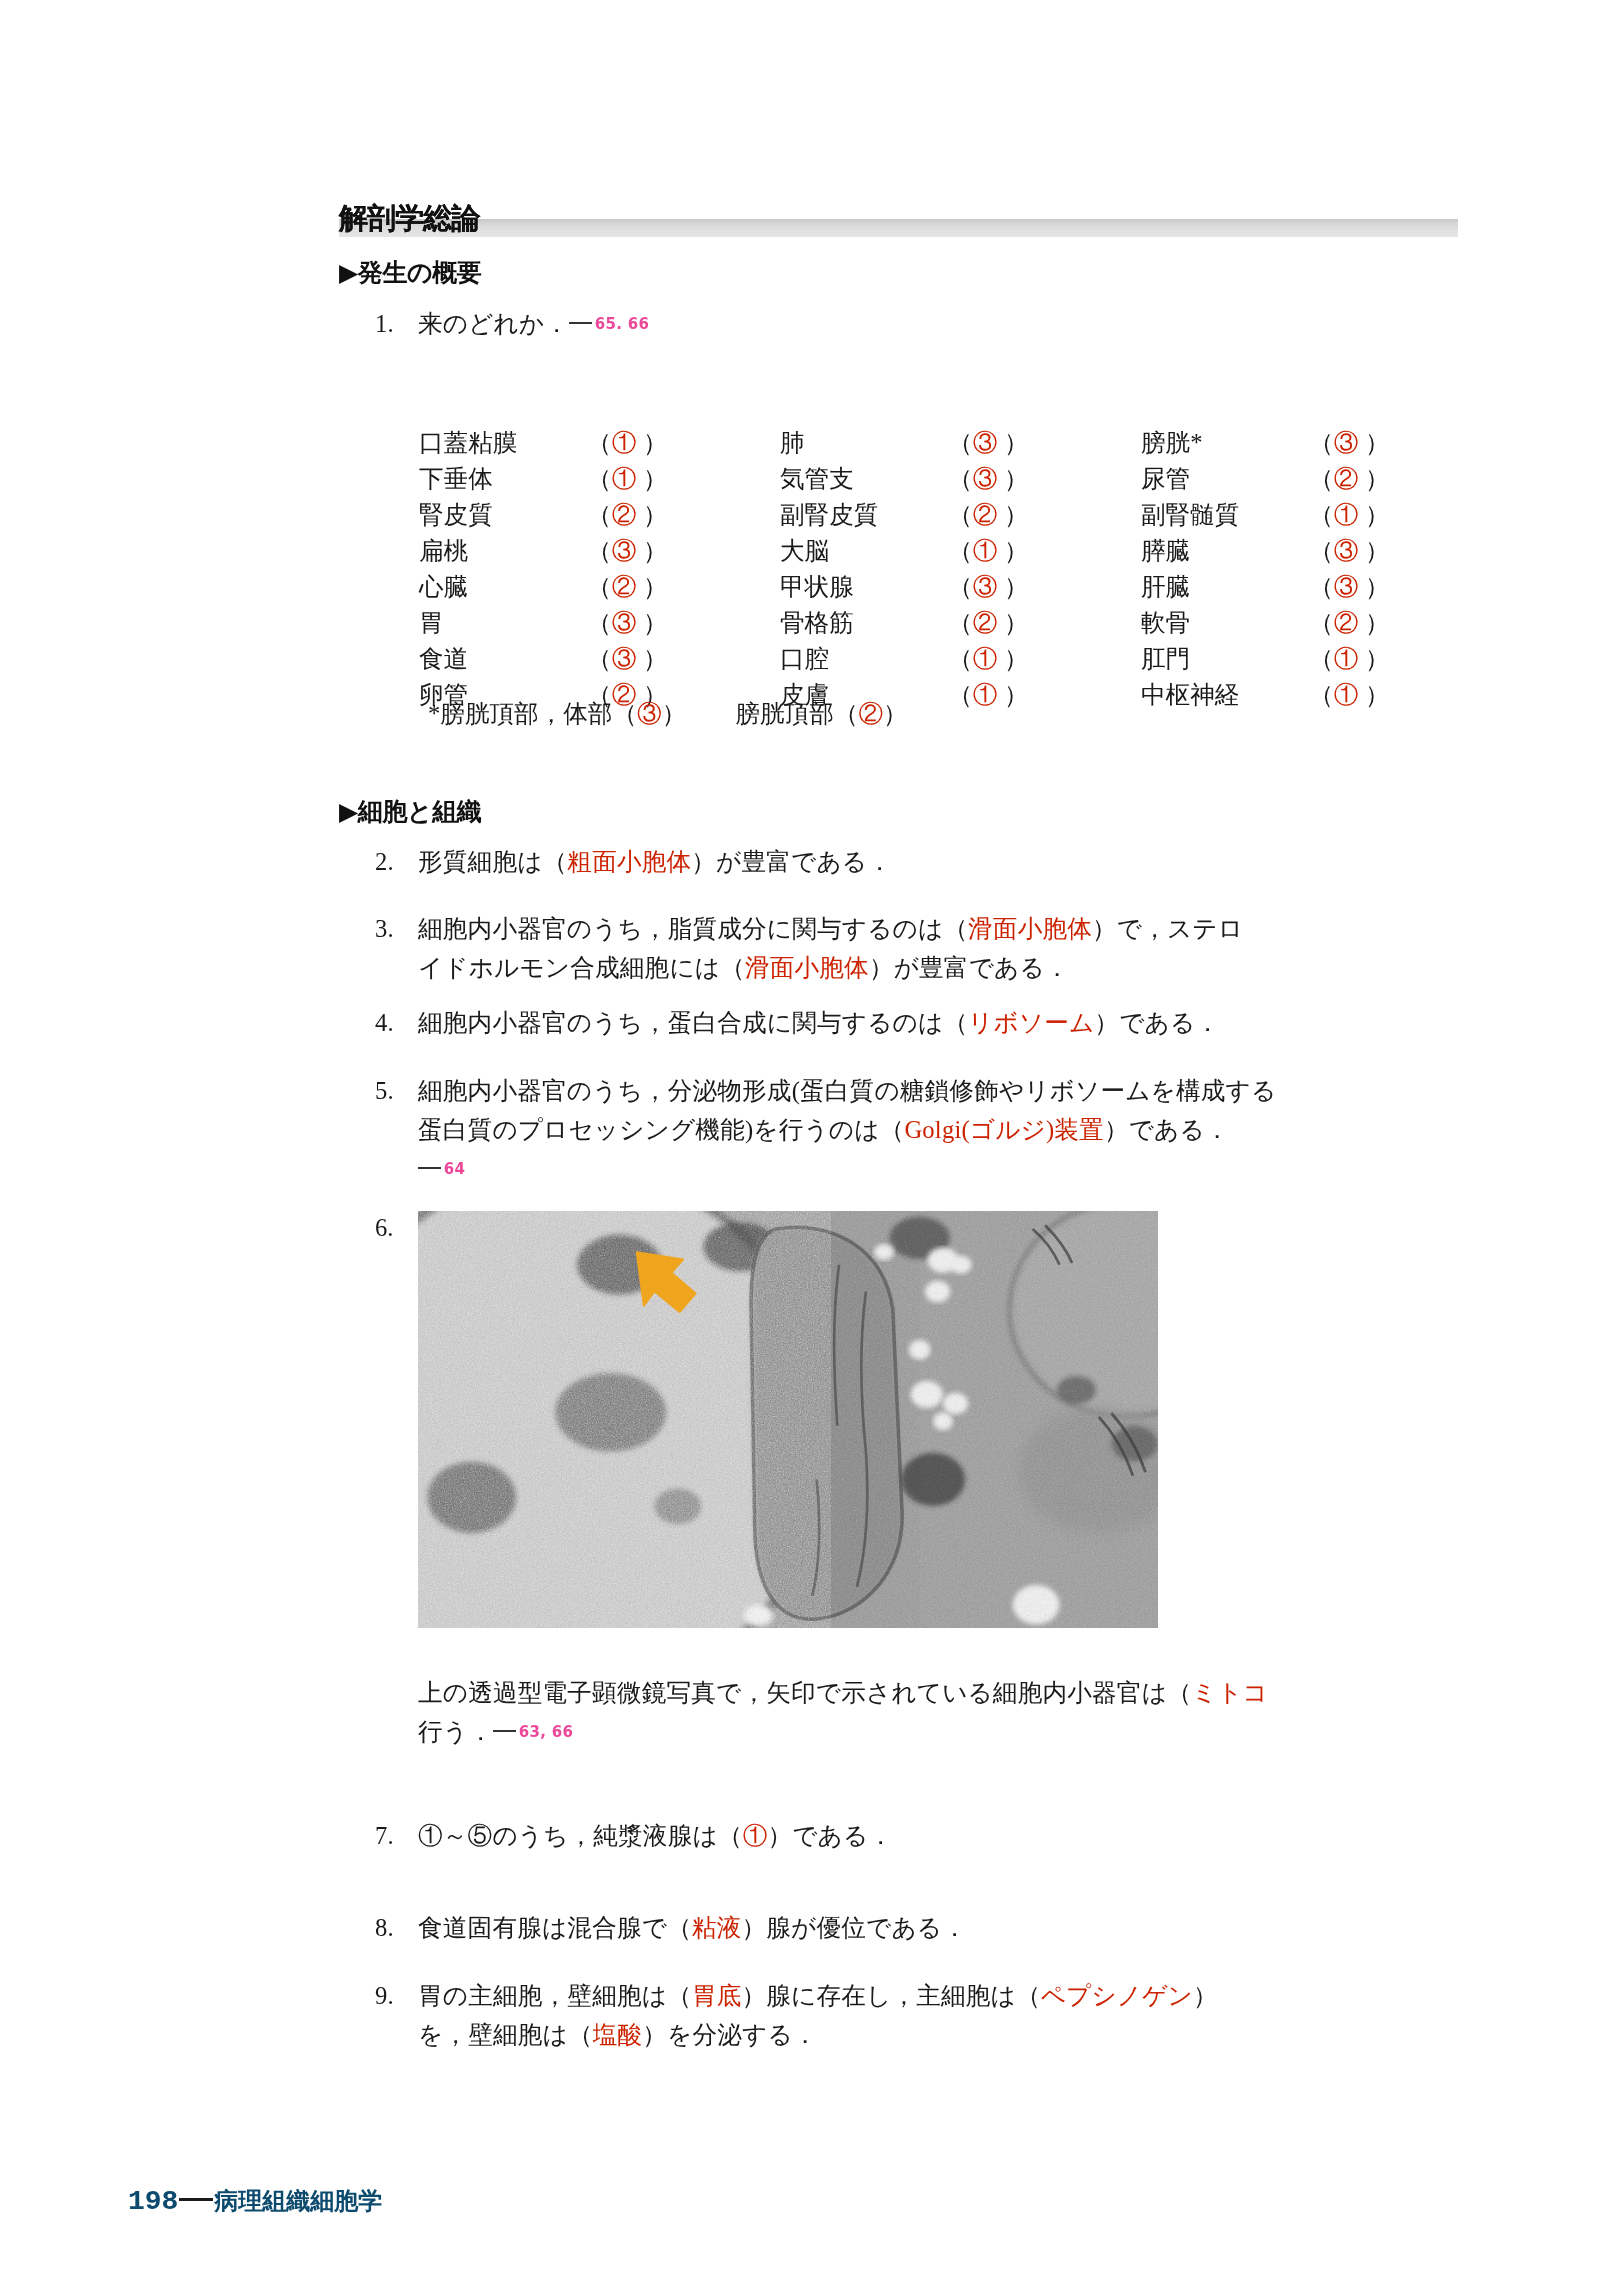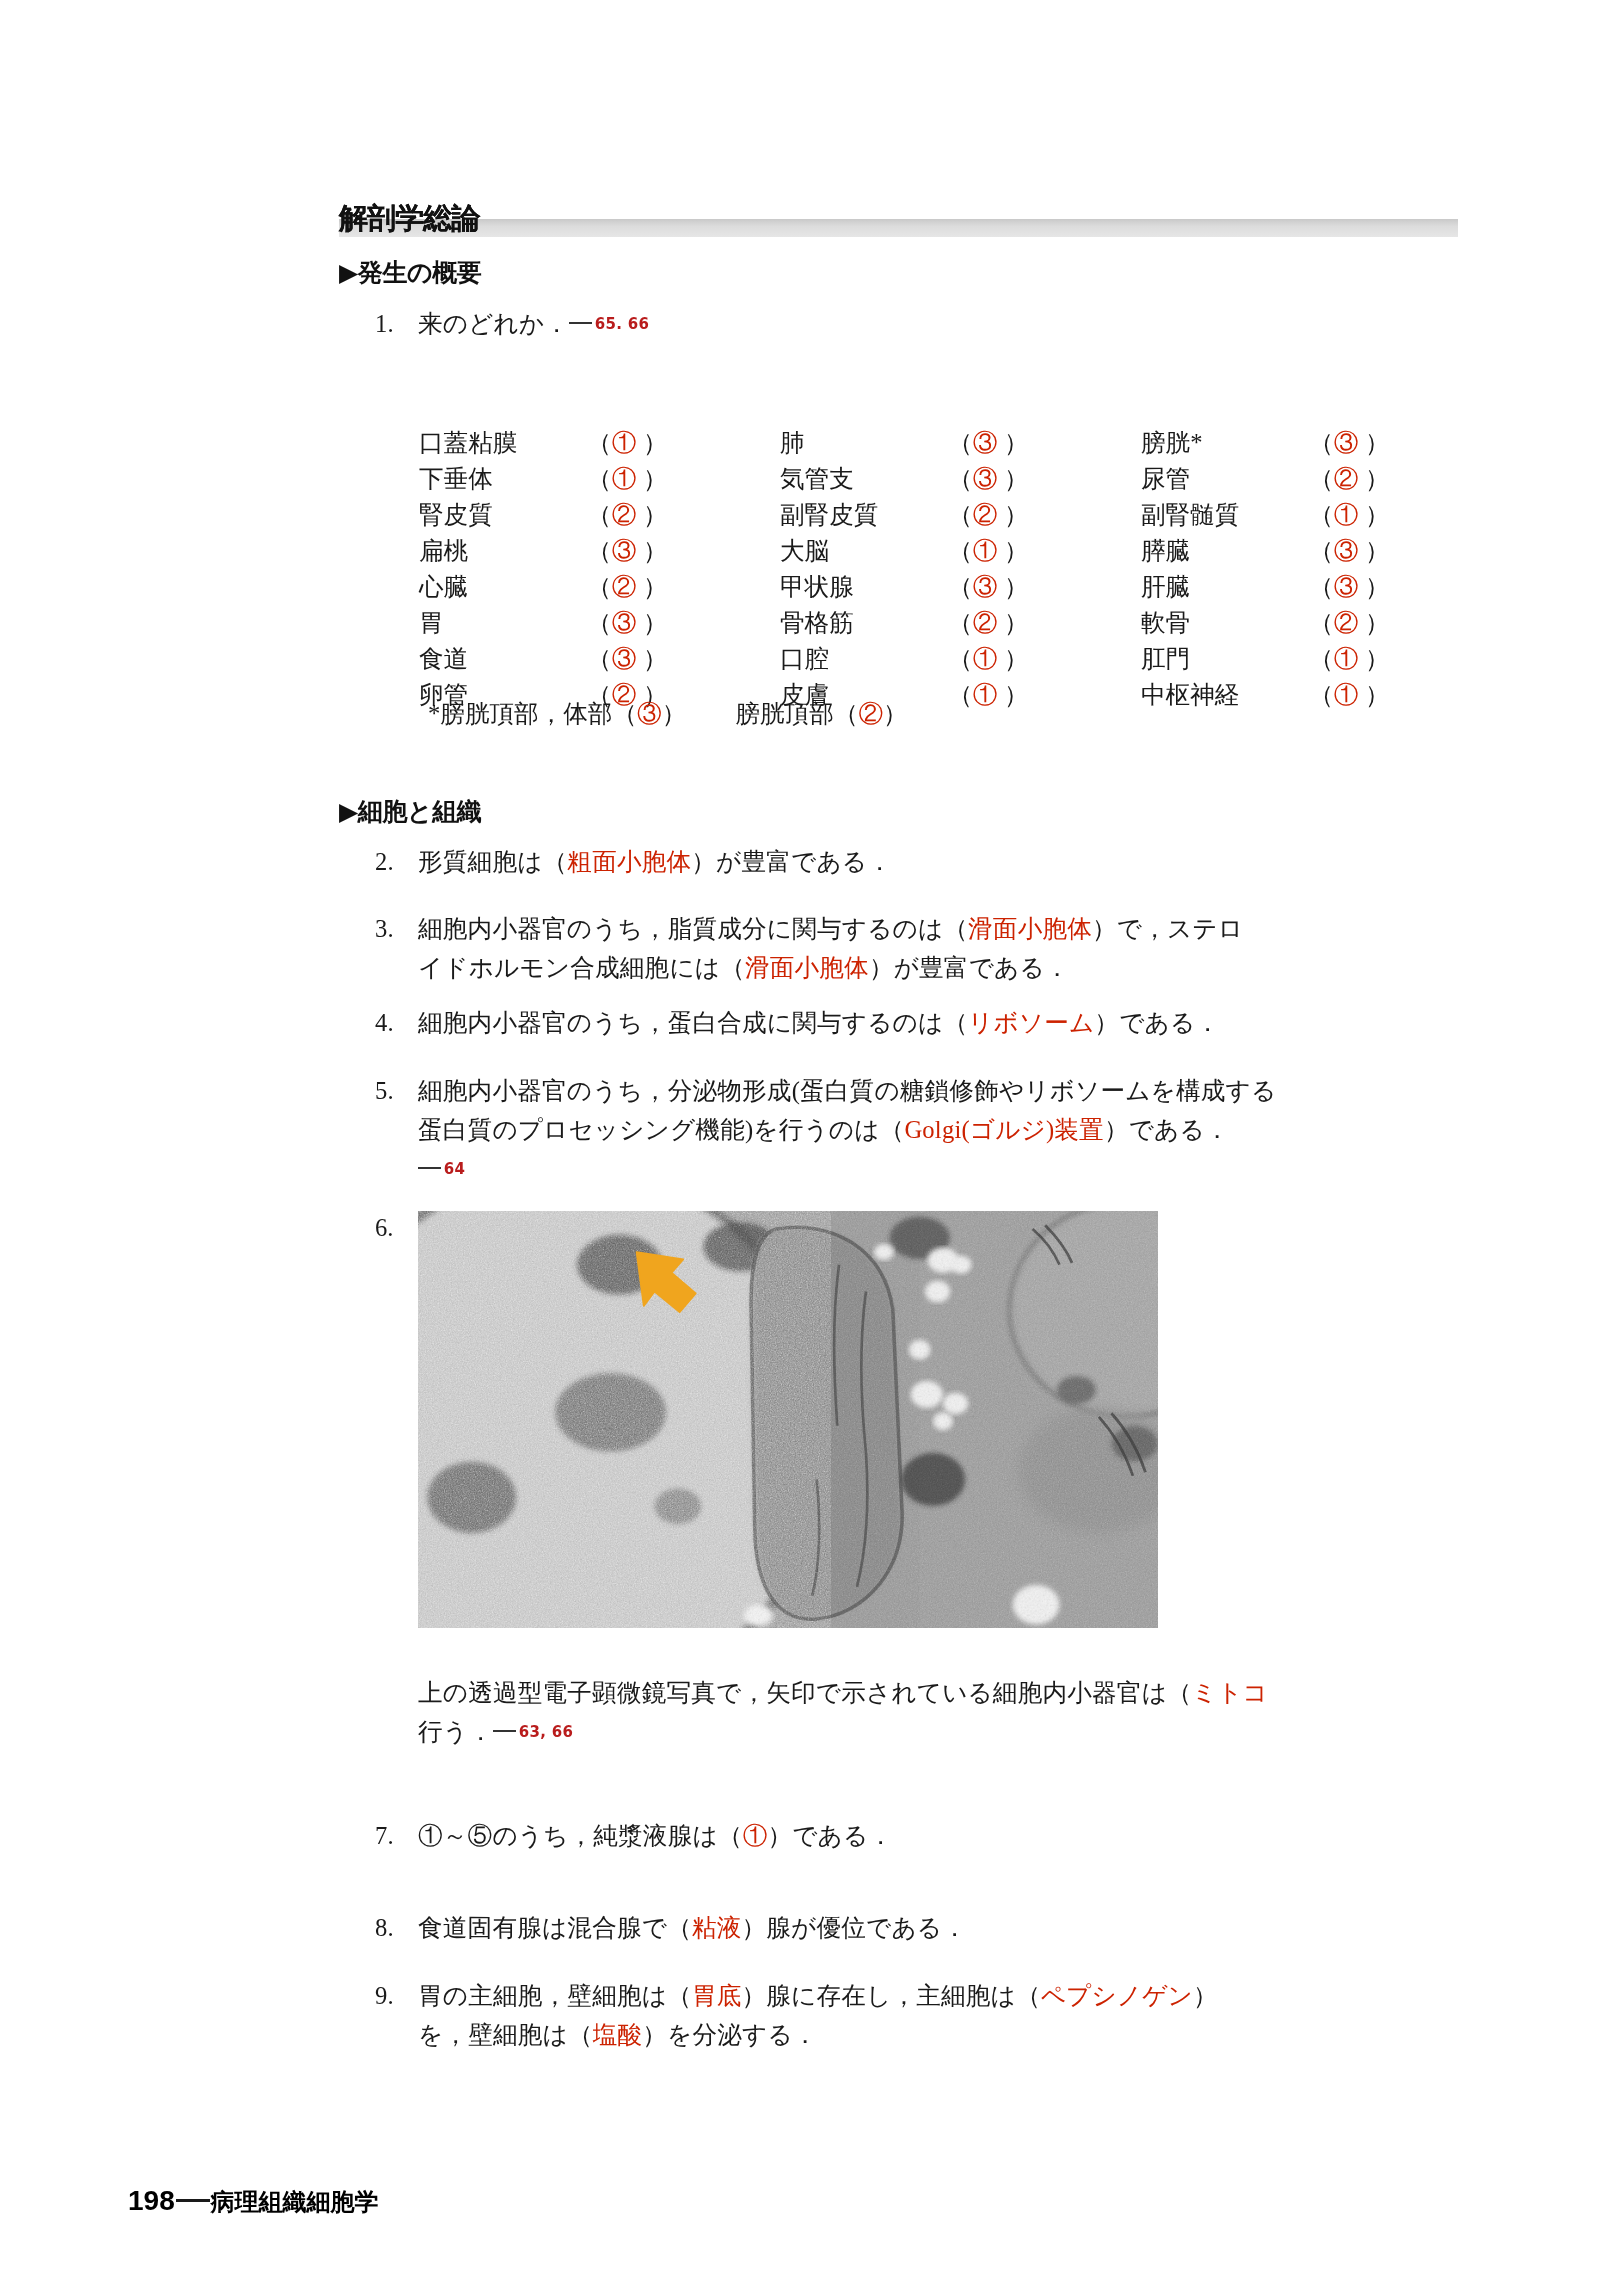--- a/index.html
+++ b/index.html
@@ -45,21 +45,21 @@
   }
   .qnum{
     position:absolute;left:0;top:0;width:39px;text-align:left;
     font-size:24.6px;
   }
   .qbody{margin-left:43px;display:block;}
   .ln{display:block;white-space:nowrap;}
   .ans{color:#cc2200;}
   .ref{
     font-family:"DejaVu Sans","Liberation Sans",sans-serif;
-    font-size:15px;font-weight:600;color:#b91c1c;letter-spacing:0.3px;
+    font-size:15px;font-weight:600;color:#ec4899;letter-spacing:0.3px;
     position:relative;top:-2.7px;
   }
   .ref .dash{
     display:inline-block;width:23px;height:1.8px;background:#333;
     position:relative;top:-5.4px;margin-right:2.7px;
   }
 
   
   .organ-table{
     position:absolute;left:419px;top:385px;
@@ -83,22 +83,22 @@
   .figwrap{position:absolute;left:418px;top:1211px;width:740px;height:417px;}
   .fig{position:absolute;inset:0;overflow:hidden;background:#8c8c8c;}
   .fig svg{display:block;width:100%;height:100%;}
   .fignum{
     position:absolute;left:375px;top:1214px;font-size:24.6px;
   }
 
   
   .footer{
     position:absolute;left:128px;top:2185px;
-    font-family:Liberation Sans, sans-serif;
-    font-size:24px;font-weight:700;color:#000000;white-space:nowrap;
+    font-family:Liberation Mono, monospace;
+    font-size:24px;font-weight:700;color:#0c4a6e;white-space:nowrap;
   }
   .footer .fnum{font-size:28px;letter-spacing:0px;}
   .footer .frule{
     display:inline-block;width:34px;height:2.7px;background:#1a1a1a;
     position:relative;top:-8px;margin:0 0.9px;
   }
   .footer .ftitle{font-weight:700;font-size:24px;}
 </style>
 </head>
 <body>

